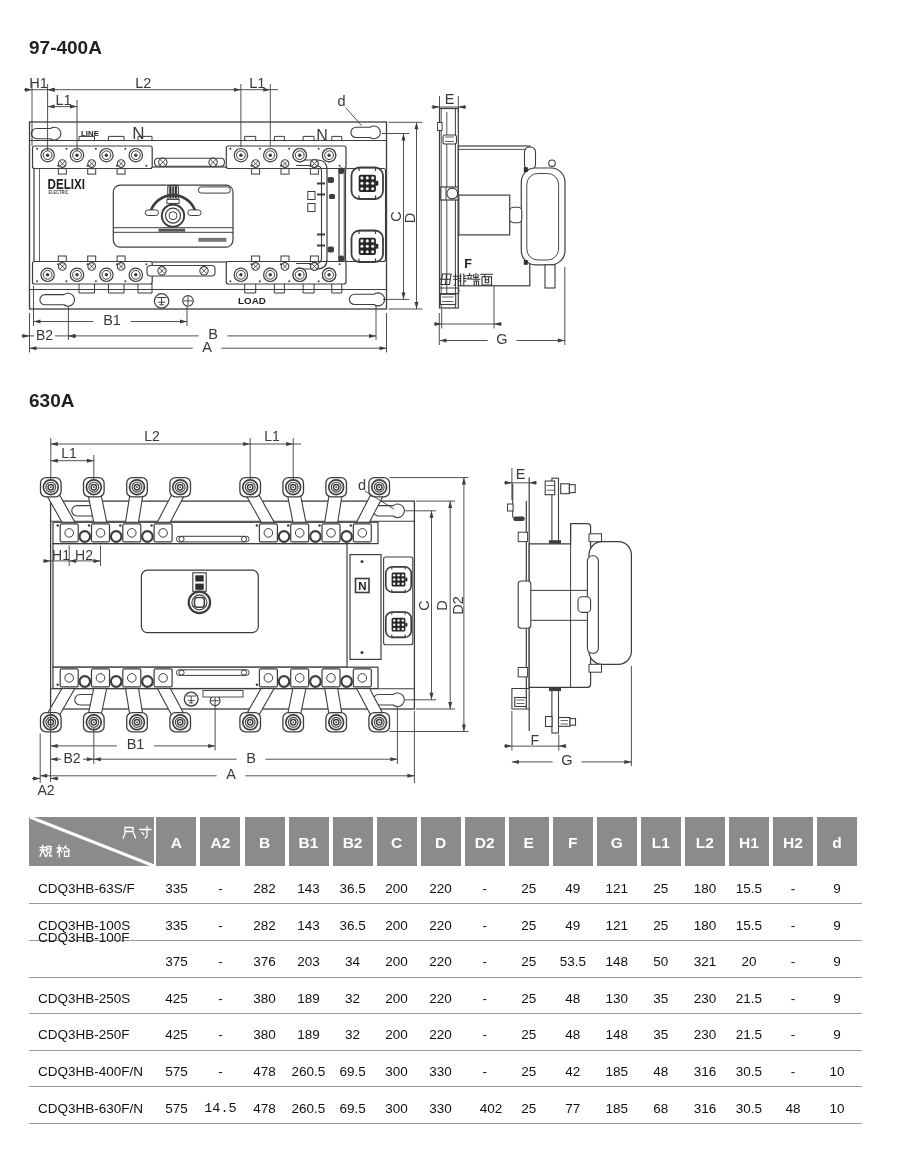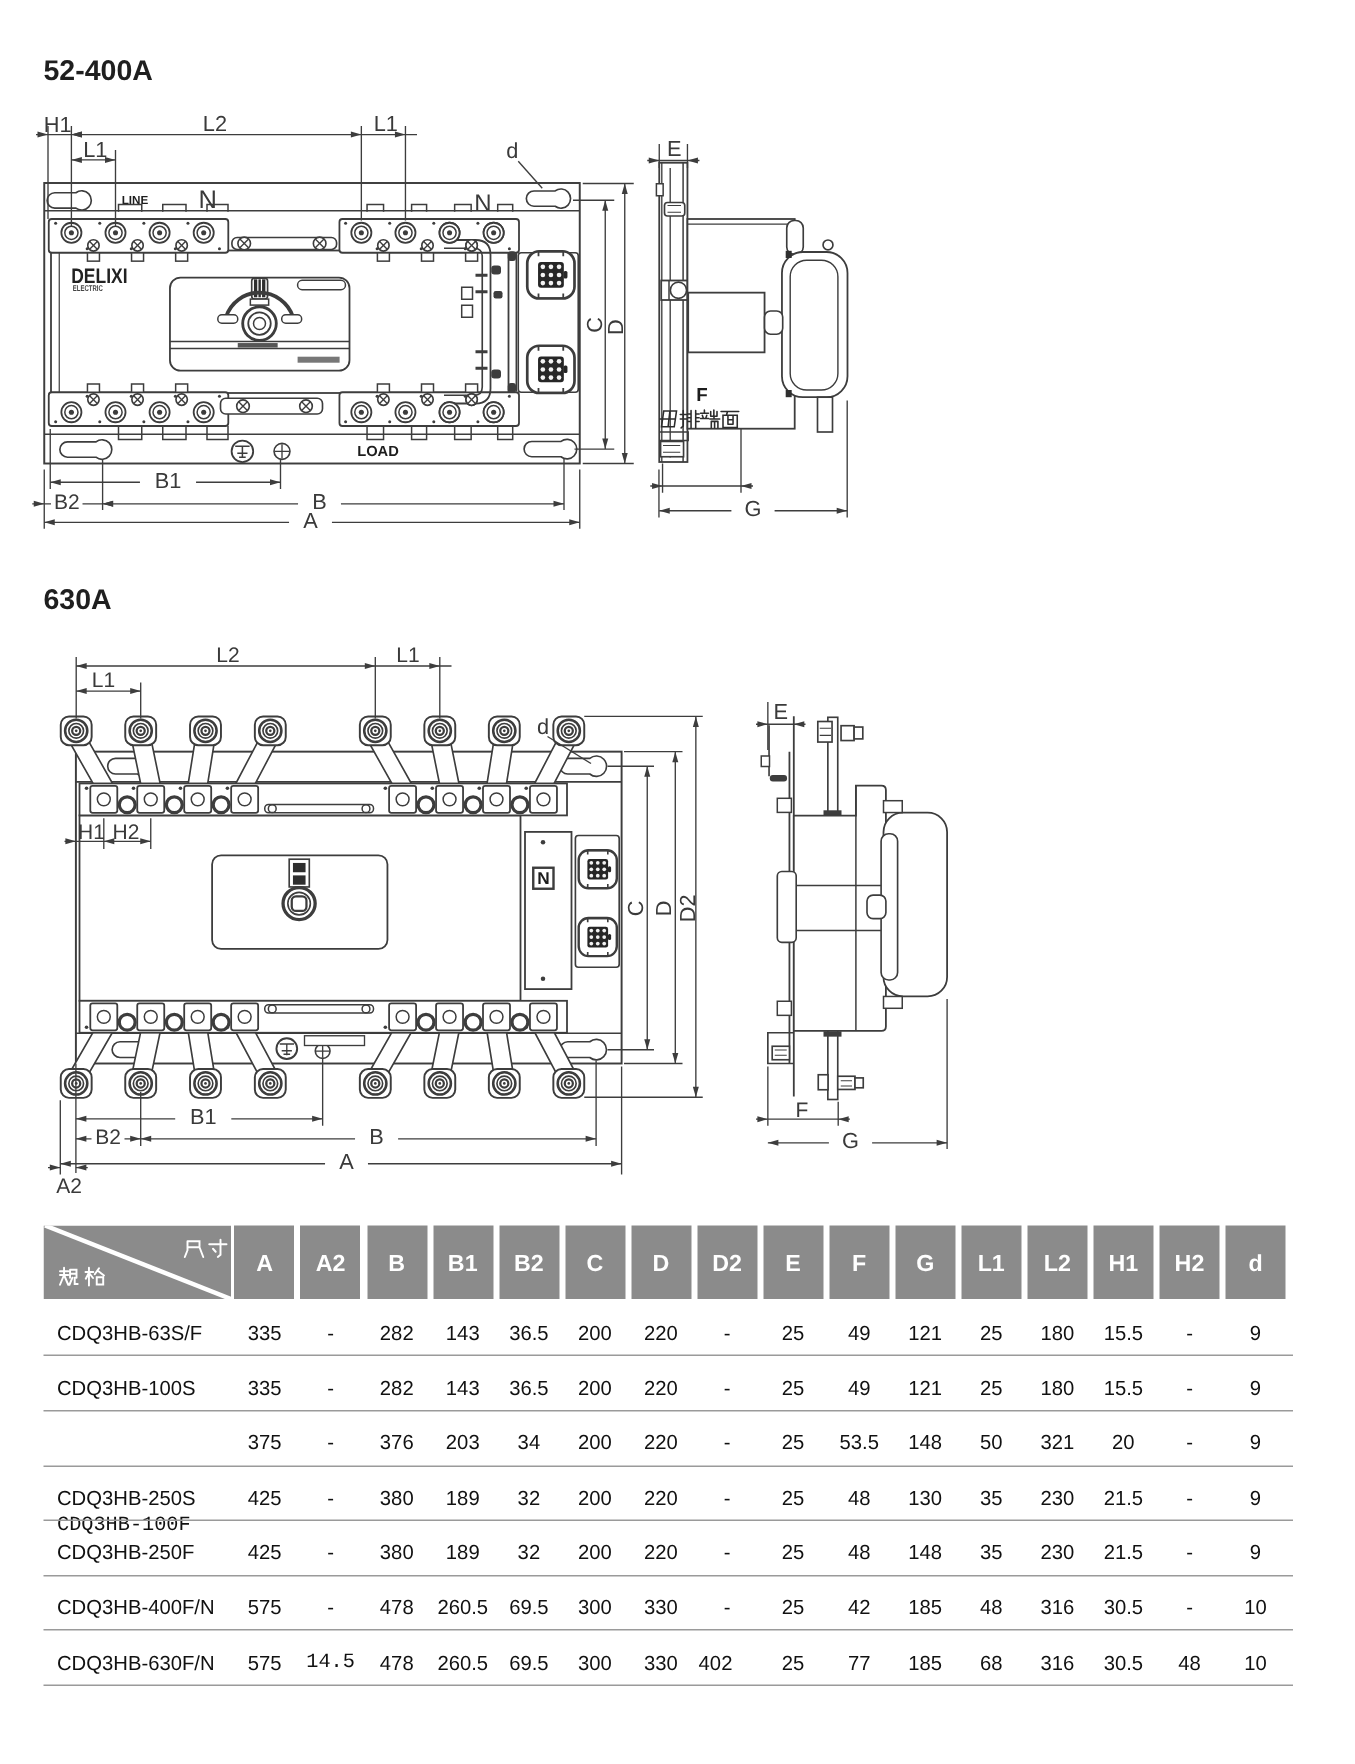--- a/index.html
+++ b/index.html
@@ -8,21 +8,21 @@
 .h1{position:absolute;font-weight:bold;font-size:19px;color:#1f1f1f;}
 .hcell{position:absolute;background:#8b8b8d;height:49px;top:817px;}
 .hlab{position:absolute;width:100%;text-align:center;color:#fff;font-weight:bold;font-size:15.5px;top:17px;}
 .sep{position:absolute;height:1px;background:#9a9a9a;left:29px;width:833px;}
 .mod{position:absolute;left:38px;font-size:13.5px;color:#111;}
 .val{position:absolute;width:40px;text-align:center;font-size:13.5px;color:#111;}
 </style>
 </head>
 <body>
 <div class="page">
-  <div class="h1" style="left:29px;top:36.5px;">52-400A</div>
+  <div class="h1" style="left:29px;top:36.5px;">97-400A</div>
   <div class="h1" style="left:29px;top:390px;">630A</div>
   <svg width="903" height="812" viewBox="0 0 903 812" style="position:absolute;left:0;top:0;">
 <g>
         <rect x="29.5" y="122.0" width="357.0" height="187.0" fill="white" stroke="#3d3d3d" stroke-width="1.30"></rect>
         <line x1="29.5" y1="140.5" x2="386.5" y2="140.5" stroke="#3d3d3d" stroke-width="1.10"></line>
         <line x1="29.5" y1="289.5" x2="386.5" y2="289.5" stroke="#3d3d3d" stroke-width="1.10"></line>
         <path d="M36.5,128.5 H50.6 A6.4,6.4 0 1 1 50.6,138.7 H36.5 A5.1,5.1 0 0 1 36.5,128.5 Z" fill="white" stroke="#3d3d3d" stroke-width="1.10" stroke-linecap="butt"></path>
         <path d="M356.0,127.3 H370.1 A6.4,6.4 0 1 1 370.1,137.5 H356.0 A5.1,5.1 0 0 1 356.0,127.3 Z" fill="white" stroke="#3d3d3d" stroke-width="1.10" stroke-linecap="butt"></path>
         <path d="M45.0,294.6 H64.0 A6.5,6.5 0 1 1 64.0,304.8 H45.0 A5.1,5.1 0 0 1 45.0,294.6 Z" fill="white" stroke="#3d3d3d" stroke-width="1.10" stroke-linecap="butt"></path>
         <path d="M354.5,294.3 H374.0 A6.5,6.5 0 1 1 374.0,304.5 H354.5 A5.1,5.1 0 0 1 354.5,294.3 Z" fill="white" stroke="#3d3d3d" stroke-width="1.10" stroke-linecap="butt"></path>
@@ -865,21 +865,21 @@
 <div class="val" style="left:464.7px;top:917.6px;">-</div>
 <div class="val" style="left:508.7px;top:917.6px;">25</div>
 <div class="val" style="left:552.8px;top:917.6px;">49</div>
 <div class="val" style="left:596.8px;top:917.6px;">121</div>
 <div class="val" style="left:640.8px;top:917.6px;">25</div>
 <div class="val" style="left:684.9px;top:917.6px;">180</div>
 <div class="val" style="left:728.9px;top:917.6px;">15.5</div>
 <div class="val" style="left:773.0px;top:917.6px;">-</div>
 <div class="val" style="left:817.0px;top:917.6px;">9</div>
 <div class="sep" style="top:939.9px;"></div>
-<div class="mod" style="top:1010px;font-family:Liberation Mono, monospace;">CDQ3HB-100F</div>
+<div class="mod" style="top:930px;">CDQ3HB-100F</div>
 <div class="val" style="left:156.4px;top:954.2px;">375</div>
 <div class="val" style="left:200.4px;top:954.2px;">-</div>
 <div class="val" style="left:244.5px;top:954.2px;">376</div>
 <div class="val" style="left:288.5px;top:954.2px;">203</div>
 <div class="val" style="left:332.6px;top:954.2px;">34</div>
 <div class="val" style="left:376.6px;top:954.2px;">200</div>
 <div class="val" style="left:420.6px;top:954.2px;">220</div>
 <div class="val" style="left:464.7px;top:954.2px;">-</div>
 <div class="val" style="left:508.7px;top:954.2px;">25</div>
 <div class="val" style="left:552.8px;top:954.2px;">53.5</div>
@@ -945,21 +945,21 @@
 <div class="val" style="left:817.0px;top:1064.0px;">10</div>
 <div class="sep" style="top:1086.3px;"></div>
 <div class="mod" style="top:1100.6px;">CDQ3HB-630F/N</div>
 <div class="val" style="left:156.4px;top:1100.6px;">575</div>
 <div class="val" style="left:200.4px;top:1100.6px;font-family:Liberation Mono, monospace;">14.5</div>
 <div class="val" style="left:244.5px;top:1100.6px;">478</div>
 <div class="val" style="left:288.5px;top:1100.6px;">260.5</div>
 <div class="val" style="left:332.6px;top:1100.6px;">69.5</div>
 <div class="val" style="left:376.6px;top:1100.6px;">300</div>
 <div class="val" style="left:420.6px;top:1100.6px;">330</div>
-<div class="val" style="left:457px;top:1100.6px;">402</div>
+<div class="val" style="left:471px;top:1100.6px;">402</div>
 <div class="val" style="left:508.7px;top:1100.6px;">25</div>
 <div class="val" style="left:552.8px;top:1100.6px;">77</div>
 <div class="val" style="left:596.8px;top:1100.6px;">185</div>
 <div class="val" style="left:640.8px;top:1100.6px;">68</div>
 <div class="val" style="left:684.9px;top:1100.6px;">316</div>
 <div class="val" style="left:728.9px;top:1100.6px;">30.5</div>
 <div class="val" style="left:773.0px;top:1100.6px;">48</div>
 <div class="val" style="left:817.0px;top:1100.6px;">10</div>
 <div class="sep" style="top:1122.9px;"></div>
 </div>

